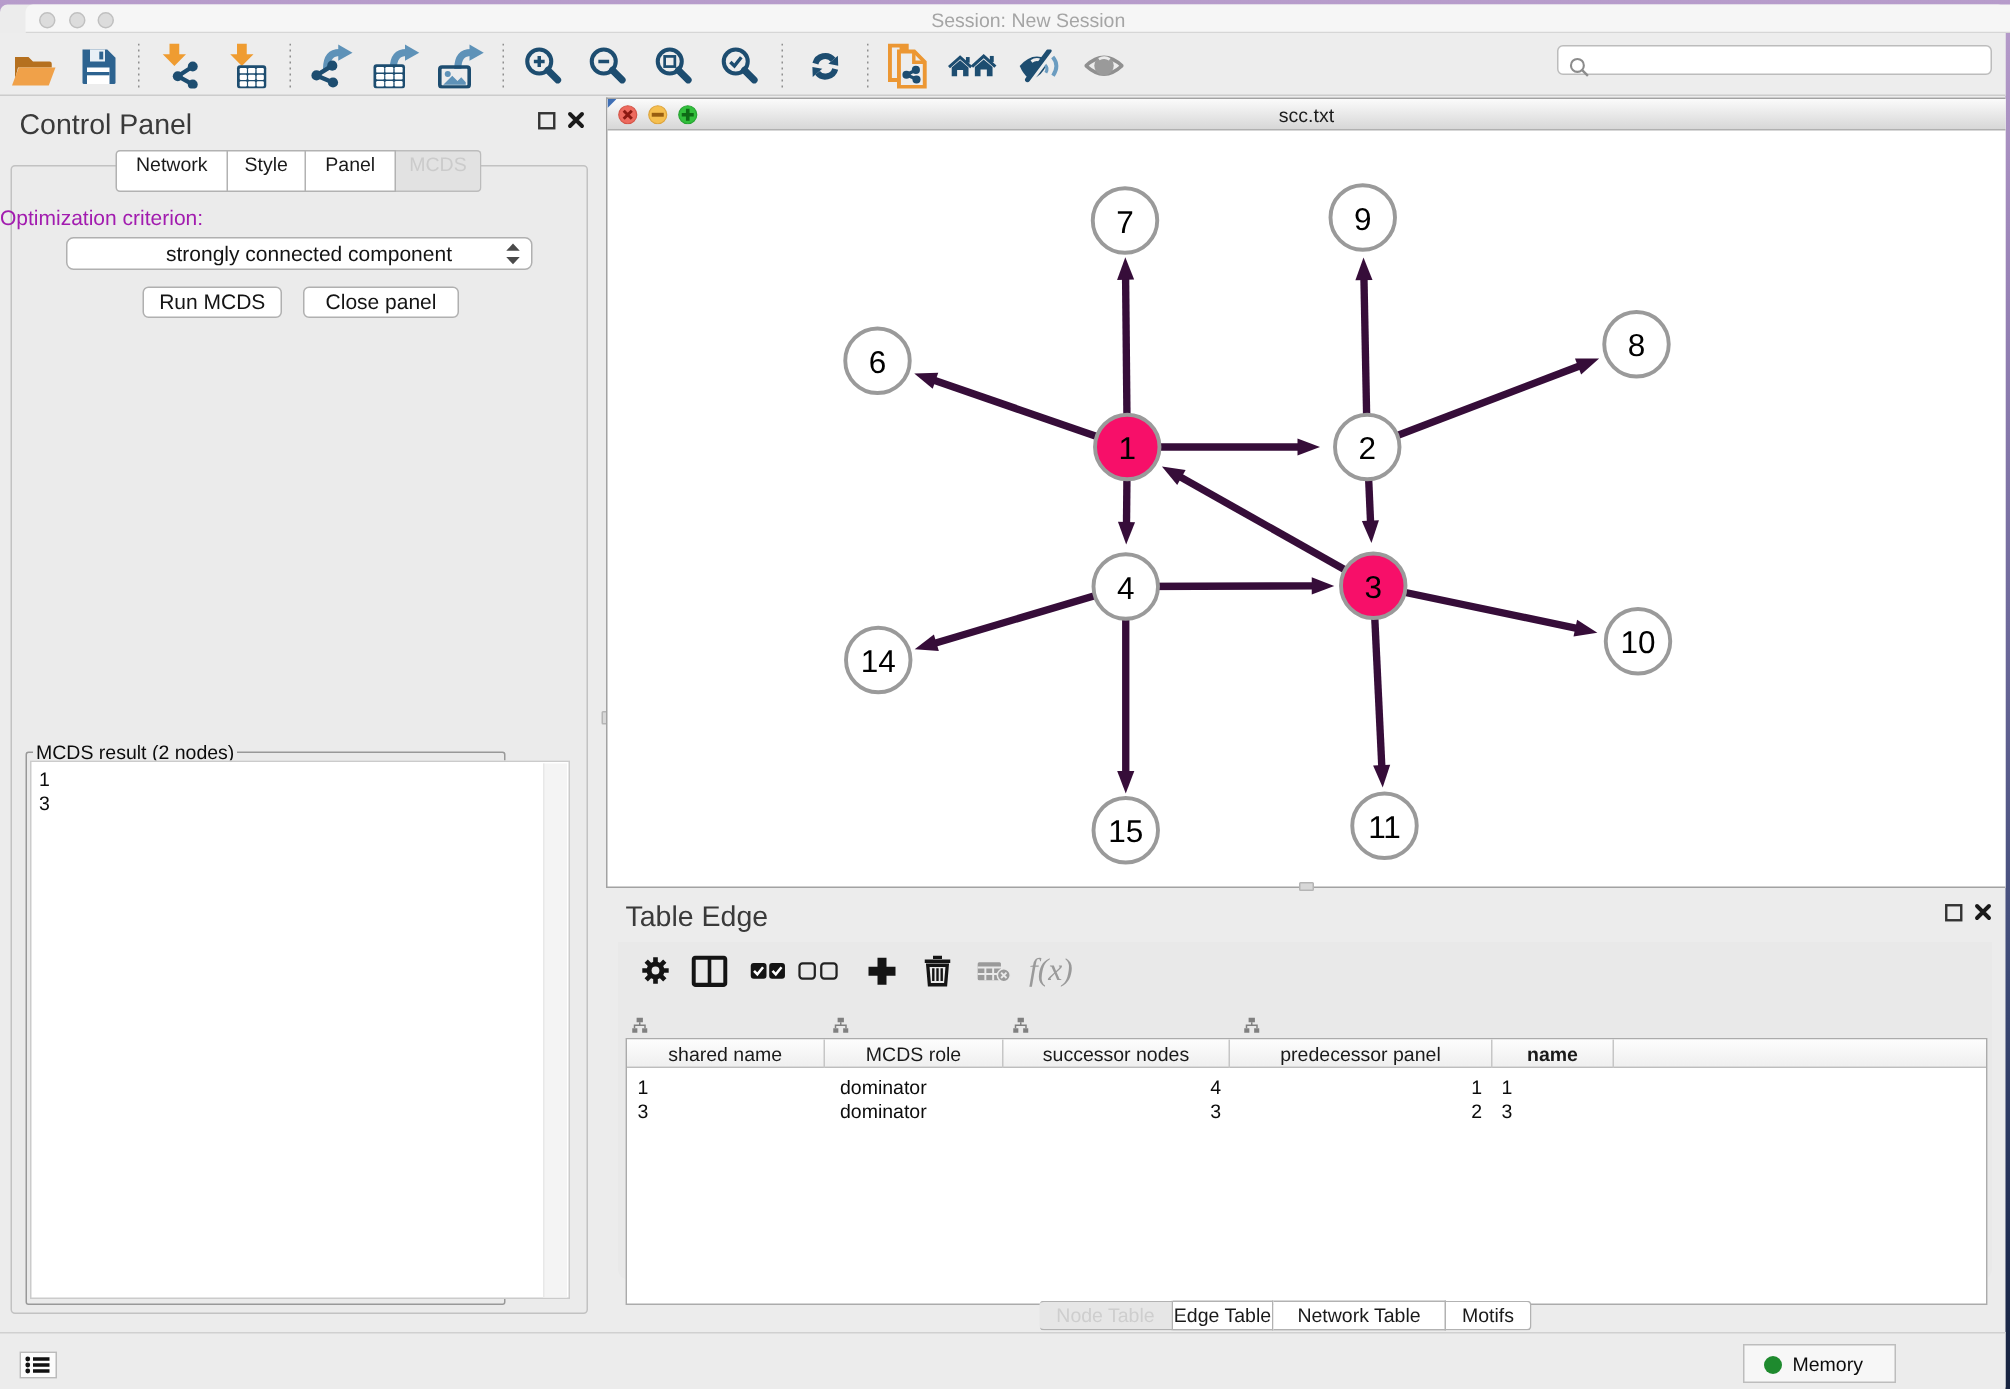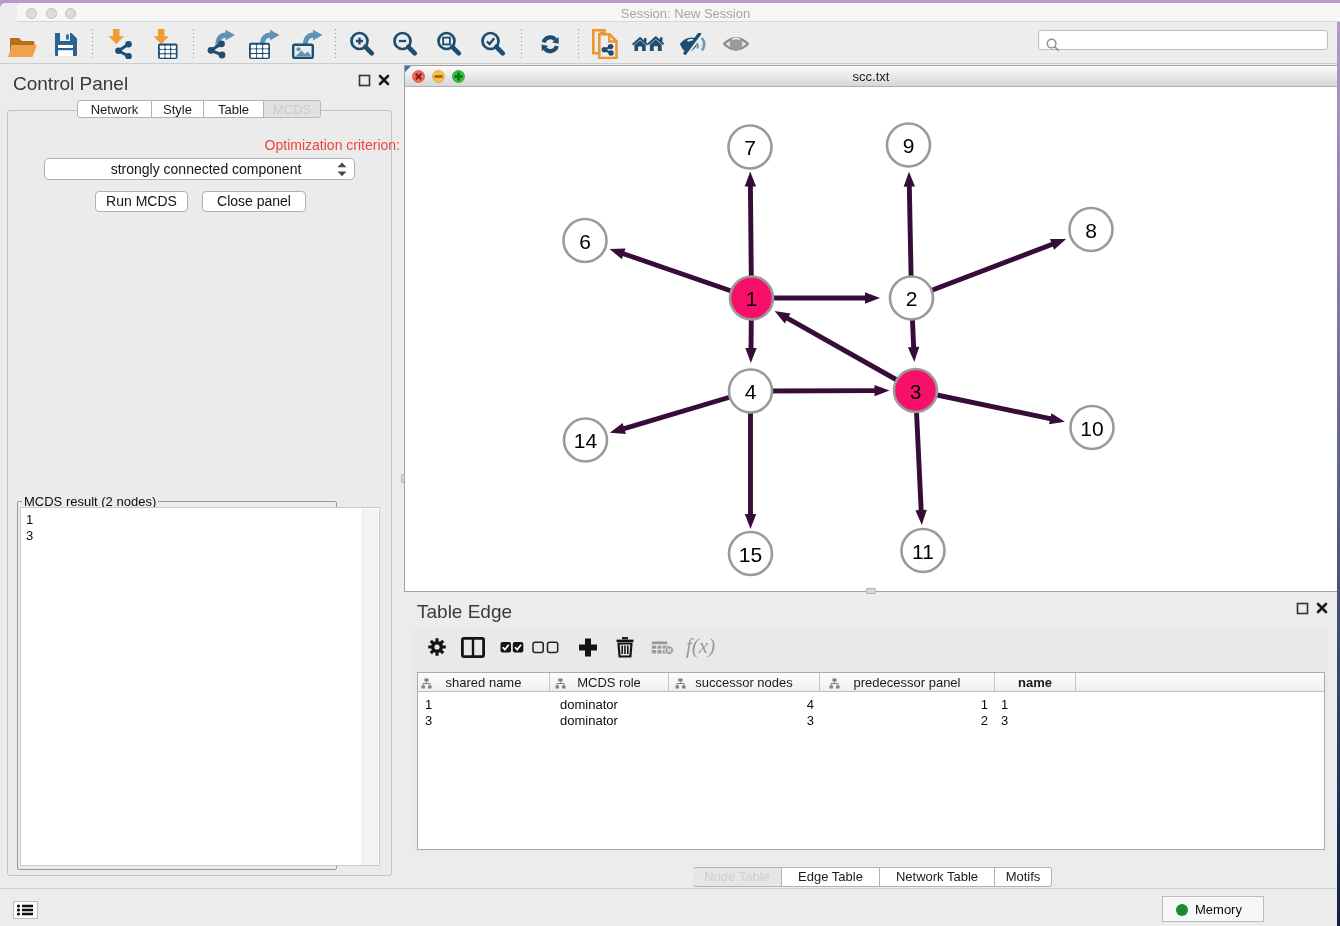--- a/index.html
+++ b/index.html
@@ -11,42 +11,42 @@
 #titlebar { position:absolute; left:0; top:3px; width:1337px; height:19px; background:#f6f6f6; border-radius:5px 5px 0 0; border-bottom:1px solid #d6d6d6;margin-left:17px;}
 #titlebar .dot { position:absolute; top:5px; width:11px; height:11px; border-radius:50%; background:#dcdcdc; border:1px solid #c0c0c0; }
 #titlebar .t { position:absolute; width:100%; text-align:center; top:3px; font-size:13px; color:#a5a5a5; }
 
 #toolbar { position:absolute; left:0; top:22px; width:1337px; height:42px; background:#ededed; border-bottom:1px solid #cccccc; }
 .sep { position:absolute; top:7px; height:30px; width:1px; background-image:linear-gradient(#8f8f8f 1.5px, transparent 1.5px); background-size:1px 4px; }
 #searchbox { position:absolute; left:1038px; top:8px; width:290px; height:20px; background:#fff; border:1px solid #bcbcbc; border-radius:4px; }
 
 .panehdr { font-size:19px; color:#3a3a3a; }
 #cptabs { position:absolute; left:77px; top:100px; height:20px; }
-.tab { float:left; height:18px; border:1px solid #b2b2b2; border-left:none; background:#fff; font-size:13px; color:#1a1a1a; text-align:center; line-height:18px; }
+.tab { float:left; height:28px; border:1px solid #b2b2b2; border-left:none; background:#fff; font-size:13px; color:#1a1a1a; text-align:center; line-height:18px; }
 .tab.first { border-left:1px solid #b2b2b2; border-radius:3px 0 0 3px; }
 .tab.sel { background:#e2e2e2; color:#cbcbcb; border-radius:0 3px 3px 0; border-color:#bcbcbc; }
 #cpcontent { position:absolute; left:7px; top:110px; width:385px; height:766px; border:1px solid #c2c2c2; border-radius:3px; background:#ebebeb; }
-#optlabel { position:absolute; left:0; top:137px; width:400px; text-align:right; font-size:14px; color:#ef4444; }
+#optlabel { position:absolute; left:0; top:137px; width:400px; text-align:left; font-size:14px; color:#a21caf; }
 #dropdown { position:absolute; left:44px; top:158px; width:311px; height:22px; background:#fff; border:1px solid #b0b0b0; border-radius:5px; font-size:14px; color:#141414; line-height:20px; padding-left:13px;text-align:center; }
 .btn { position:absolute; top:191px; height:21px; background:#fff; border:1px solid #b0b0b0; border-radius:4px; font-size:14px; color:#141414; text-align:center; line-height:19px; }
 #fieldset { position:absolute; left:17px; top:501px; width:320px; height:369px; border:1px solid #999999; border-radius:2px; }
 #fieldset .lbl { position:absolute; left:4px; top:-8px; background:#ebebeb; padding:0 2px; font-size:13px; color:#0c0c0c; }
 #resultbox { position:absolute; left:2px; top:5px; width:360px; height:359px; background:#fff; border:1px solid #cbcbcb; font-size:13px; color:#0c0c0c; line-height:16px; padding:4px 0 0 5px; }
 #resultbox .sb { position:absolute; right:1px; top:1px; width:16px; height:356px; background:#f4f4f4; border-left:1px solid #e8e8e8; }
 
 #vsplit { position:absolute; left:404px; top:65px; width:1px; height:527px; background:#ababab; }
 #vhandle { position:absolute; left:401px; top:474px; width:6px; height:9px; background:#d8d8d8; border:1px solid #b5b5b5; border-radius:1px; }
 #hhandle { position:absolute; left:866px; top:588px; width:10px; height:6px; background:#d8d8d8; border:1px solid #b5b5b5; border-radius:1px; }
 
 #netwin { position:absolute; left:404px; top:65px; width:933px; height:527px; border:1px solid #a2a2a2; border-right:none; background:#fff; }
 #nettitle { position:absolute; left:0; top:0; width:100%; height:21px; background:linear-gradient(#fbfbfb,#d7d7d7); border-bottom:1px solid #b0b0b0; }
 #nettitle .t { position:absolute; width:100%; top:3px; text-align:center; font-size:13px; color:#1c1c1c; }
 
 #tpbody { position:absolute; left:412px; top:628px; width:916px; height:225px; background:#e9e9e9; border-radius:0 0 7px 7px; }
-#ttable { position:absolute; left:417px; top:672px; width:908px; height:178px; background:#fff; border:1px solid #ababab; }
+#ttable { position:absolute; left:417px; top:692px; width:908px; height:178px; background:#fff; border:1px solid #ababab; }
 #thead { position:absolute; left:0; top:0; width:906px; height:19px; background:linear-gradient(#fdfdfd,#efefef); border-bottom:1px solid #bdbdbd; font-size:13px; color:#1a1a1a; }
 .thcell { position:absolute; top:0; height:19px; border-right:1px solid #c6c6c6; }
 .thlab { position:absolute; top:2px; width:100%; text-align:center; }
 .cell { position:absolute; font-size:13px; color:#0c0c0c; }
 
 #btabs { position:absolute; left:693px; top:867px; height:20px; }
 .btab { float:left; height:20px; border:1px solid #b2b2b2; border-left:none; background:#fff; font-size:13px; color:#1a1a1a; text-align:center; line-height:18px; }
 .btab.last { border-radius:0 3px 3px 0; }
 .btab.sel { background:#e6e6e6; color:#cecece; border-radius:3px 0 0 3px; }
 
@@ -206,21 +206,21 @@
 
 <div class="abs panehdr" style="left:13px; top:73px;">Control Panel</div>
 <svg class="abs" style="left:358px; top:74px;" width="34" height="13" viewBox="0 0 34 13">
   <rect x="1.5" y="1.5" width="10" height="10" fill="none" stroke="#333" stroke-width="1.6"></rect>
   <path d="M22 2 L30 10 M30 2 L22 10" stroke="#1a1a1a" stroke-width="2.6" stroke-linecap="round"></path>
 </svg>
 <div id="cpcontent"></div>
 <div id="cptabs">
   <div class="tab first" style="width:75px;">Network</div>
     <div class="tab" style="width:52px;">Style</div>
-    <div class="tab" style="width:60px;">Table</div>
+    <div class="tab" style="width:60px;">Panel</div>
     <div class="tab sel" style="width:57px;">MCDS</div>
 </div>
 <div id="optlabel">Optimization criterion:</div>
 <div id="dropdown">strongly connected component
   <svg class="abs" style="right:6px; top:2px;" width="12" height="17" viewBox="0 0 12 17">
     <path d="M1.5 6.2 L6 1.4 L10.5 6.2 Z M1.5 10.4 L6 15.2 L10.5 10.4 Z" fill="#4a4a4a"></path>
   </svg>
 </div>
 <div class="btn" style="left:95px; width:93px;">Run MCDS</div>
 <div class="btn" style="left:202px; width:104px;">Close panel</div>
@@ -394,21 +394,21 @@
   <div class="cell" style="left:402px; top:24px; width:168px; text-align:right;">1</div>
   <div class="cell" style="left:583px; top:24px;">1</div>
   <div class="cell" style="left:7px; top:40px;">3</div>
   <div class="cell" style="left:142px; top:40px;">dominator</div>
   <div class="cell" style="left:251px; top:40px; width:145px; text-align:right;">3</div>
   <div class="cell" style="left:402px; top:40px; width:168px; text-align:right;">2</div>
   <div class="cell" style="left:583px; top:40px;">3</div>
 </div>
 <div id="btabs">
   <div class="btab sel" style="width:89px;">Node Table</div>
-    <div class="btab" style="width:98px;">Edge Table</div>
+    <div class="btab" style="width:67px;">Edge Table</div>
     <div class="btab" style="width:115px;">Network Table</div>
     <div class="btab last" style="width:57px;">Motifs</div>
 </div>
 
 <div id="statusbar">
   <div id="listbtn">
     <svg width="23" height="16" viewBox="0 0 23 16" style="position:absolute;left:0;top:0;">
       <circle cx="4.5" cy="4" r="1.6" fill="#111"></circle>
         <circle cx="4.5" cy="8" r="1.6" fill="#111"></circle>
         <circle cx="4.5" cy="12" r="1.6" fill="#111"></circle>

